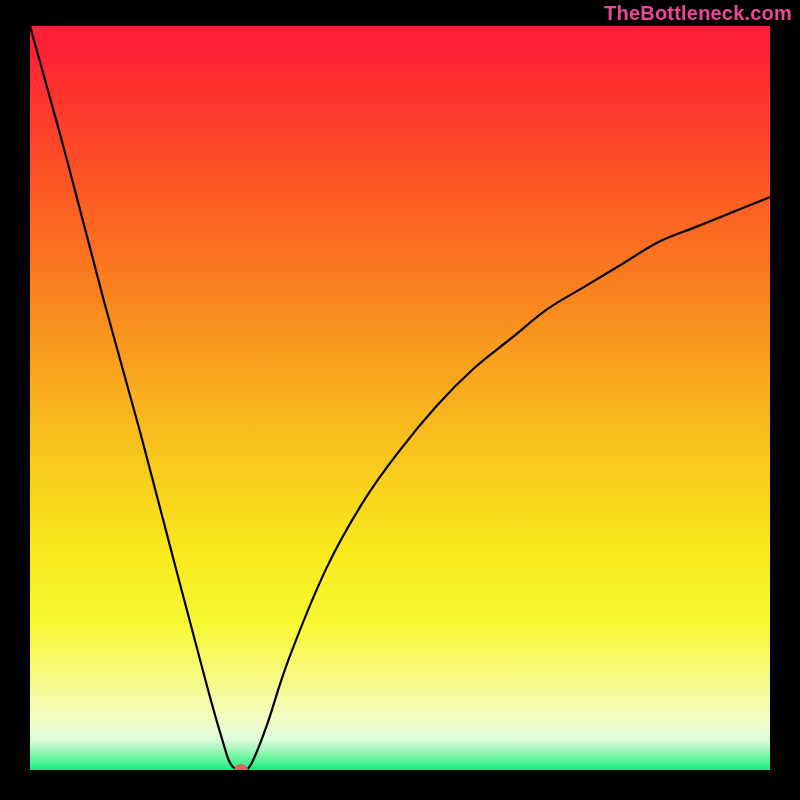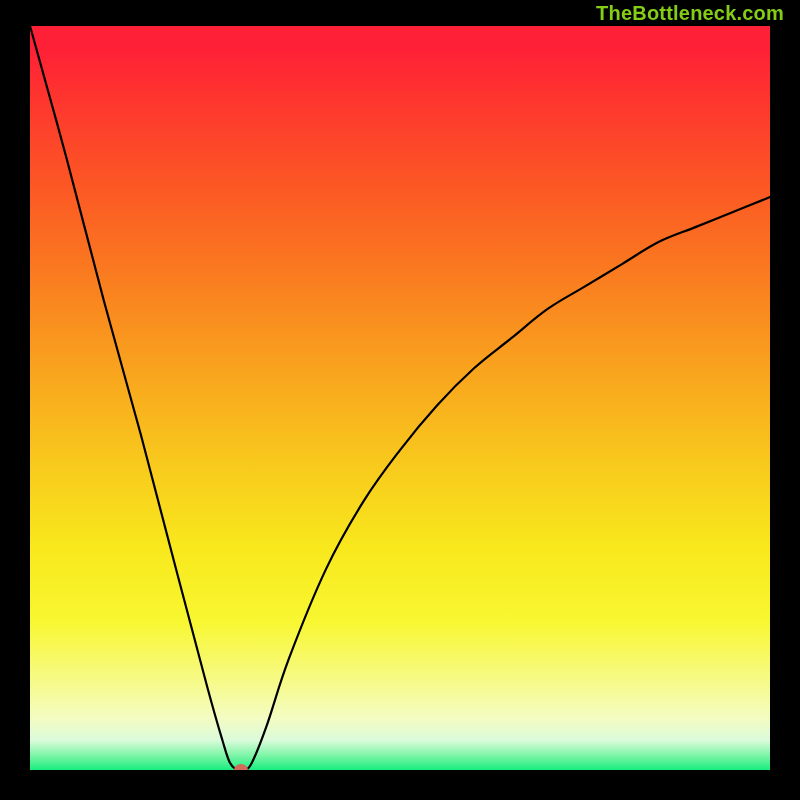--- a/index.html
+++ b/index.html
@@ -13,23 +13,23 @@
   }
   .frame {
     position: relative;
     width: 800px;
     height: 800px;
     background: #000;
   }
   .watermark {
     position: absolute;
     top: 2px;
-    right: 16px;
+    right: 8px;
     font-size: 20px;
-    color: #84cc16;
+    color: #ec4899;
     font-weight: 600;
     letter-spacing: 0.2px;
     z-index: 5;
   }
   .plot-area {
     position: absolute;
     left: 30px;
     top: 26px;
     width: 740px;
     height: 744px;

